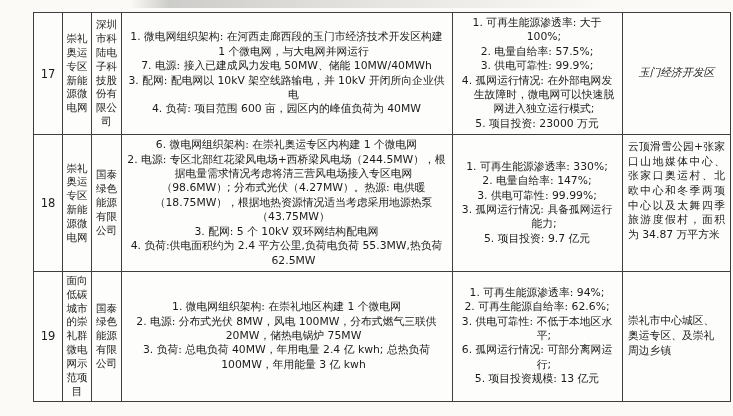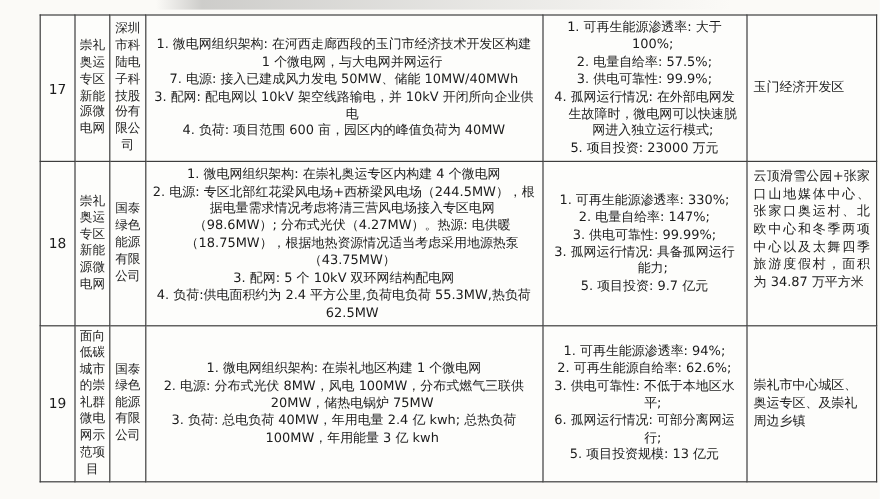--- a/index.html
+++ b/index.html
@@ -42,21 +42,21 @@
   td.block{
     font-size:10.8px;line-height:14.4px;text-align:center;
     padding:3px 6px 3px 5px;color:#1b1b1b;
   }
   td.block .li{
     padding-left:14px;text-indent:-14px;
   }
   td.scope{
     font-size:10.8px;line-height:14.6px;padding:3px 5px;color:#1b1b1b;
   }
-  td.scope.center{}
+  td.scope.center{text-align:center;font-style:italic;}
   td.scope.fill{text-align:justify;vertical-align:top;padding-top:5px;}
 </style>
 </head>
 <body>
 
 <div class="scan-smudge"></div>
 
 <table class="doc">
   <colgroup>
     <col style="width:29px">
@@ -87,21 +87,21 @@
       <div class="li">5. 项目投资: 23000 万元</div>
     </td>
     <td class="scope center">玉门经济开发区</td>
   </tr>
 
   <tr class="r18">
     <td class="serial">18</td>
     <td class="vname">崇礼奥运专区新能源微电网</td>
     <td class="vname">国泰绿色能源有限公司</td>
     <td class="block">
-      <div class="li">1. 微电网组织架构: 在崇礼奥运专区内构建 4 个微电网</div>
+      <div class="li">6. 微电网组织架构: 在崇礼奥运专区内构建 1 个微电网</div>
       <div class="li">2. 电源: 专区北部红花梁风电场+西桥梁风电场（244.5MW），根据电量需求情况考虑将清三营风电场接入专区电网（98.6MW）; 分布式光伏（4.27MW）。热源: 电供暖（18.75MW），根据地热资源情况适当考虑采用地源热泵（43.75MW）</div>
       <div class="li">3. 配网:  5 个 10kV 双环网结构配电网</div>
       <div class="li">4. 负荷:供电面积约为 2.4 平方公里,负荷电负荷 55.3MW,热负荷 62.5MW</div>
     </td>
     <td class="block">
       <div class="li">1. 可再生能源渗透率: 330%;</div>
       <div class="li">2. 电量自给率: 147%;</div>
       <div class="li">3. 供电可靠性: 99.99%;</div>
       <div class="li">3. 孤网运行情况: 具备孤网运行能力;</div>
       <div class="li">5. 项目投资: 9.7 亿元</div>

